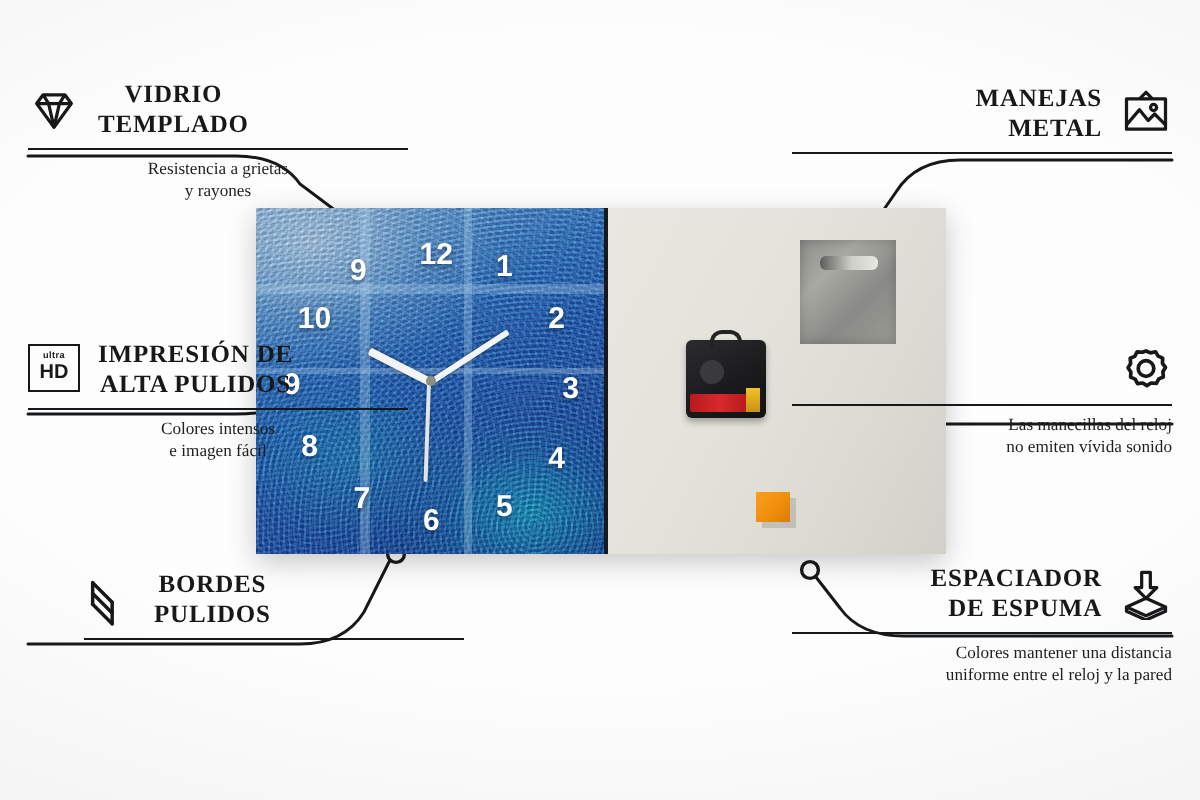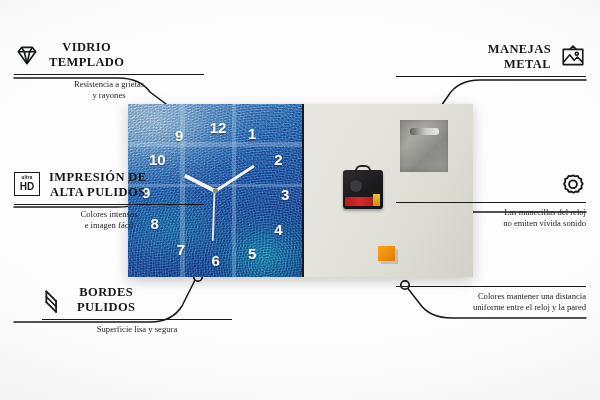--- a/index.html
+++ b/index.html
@@ -286,21 +286,20 @@
             <path d="M4 9 L13 18"></path>
             <path d="M4 14 L13 23"></path>
           <path d="M13 13 V23"></path>
             <path d="M4 4 V14"></path>
         </svg>
       </span>
       <span class="co-title">BORDES
 PULIDOS</span>
     </div>
     <div class="co-rule"></div>
-    <div class="co-desc">Superficie lisa y segura</div>
   </div>
 
   <div class="callout right" style="left:396px; top:42px;">
     <div class="co-head">
       <span class="co-icon">
         <svg viewBox="0 0 24 24" fill="none" stroke="currentColor" stroke-width="1.5" stroke-linejoin="round">
           <path d="M9 5 L12 2 L15 5"></path>
           <rect x="3" y="5" width="18" height="14"></rect>
           <path d="M3 17 L9 10 L13 15 L16 12 L21 17"></path>
           <circle cx="15.5" cy="9" r="1.4"></circle>
@@ -320,18 +319,29 @@
           <circle cx="12" cy="11.3" r="3.6"></circle>
         </svg>
       </span>
     </div>
     <div class="co-rule"></div>
     <div class="co-desc">Las manecillas del reloj
 no emiten vívida sonido</div>
   </div>
 
   <div class="callout right" style="left:396px; top:282px;">
+    <div class="co-head">
+      <span class="co-icon">
+        <svg viewBox="0 0 24 24" fill="none" stroke="currentColor" stroke-width="1.5" stroke-linejoin="round">
+          <path d="M10 2 H14 V9 H17 L12 14 L7 9 H10 Z"></path>
+          <path d="M12 14 L3 18 L12 22 L21 18 Z"></path>
+          <path d="M3 18 L3 20 L12 24 L21 20 L21 18"></path>
+        </svg>
+      </span>
+      <span class="co-title">ESPACIADOR
+DE ESPUMA</span>
+    </div>
     <div class="co-rule"></div>
     <div class="co-desc">Colores mantener una distancia
 uniforme entre el reloj y la pared</div>
   </div>
 
 </div>
 
 </body></html>

